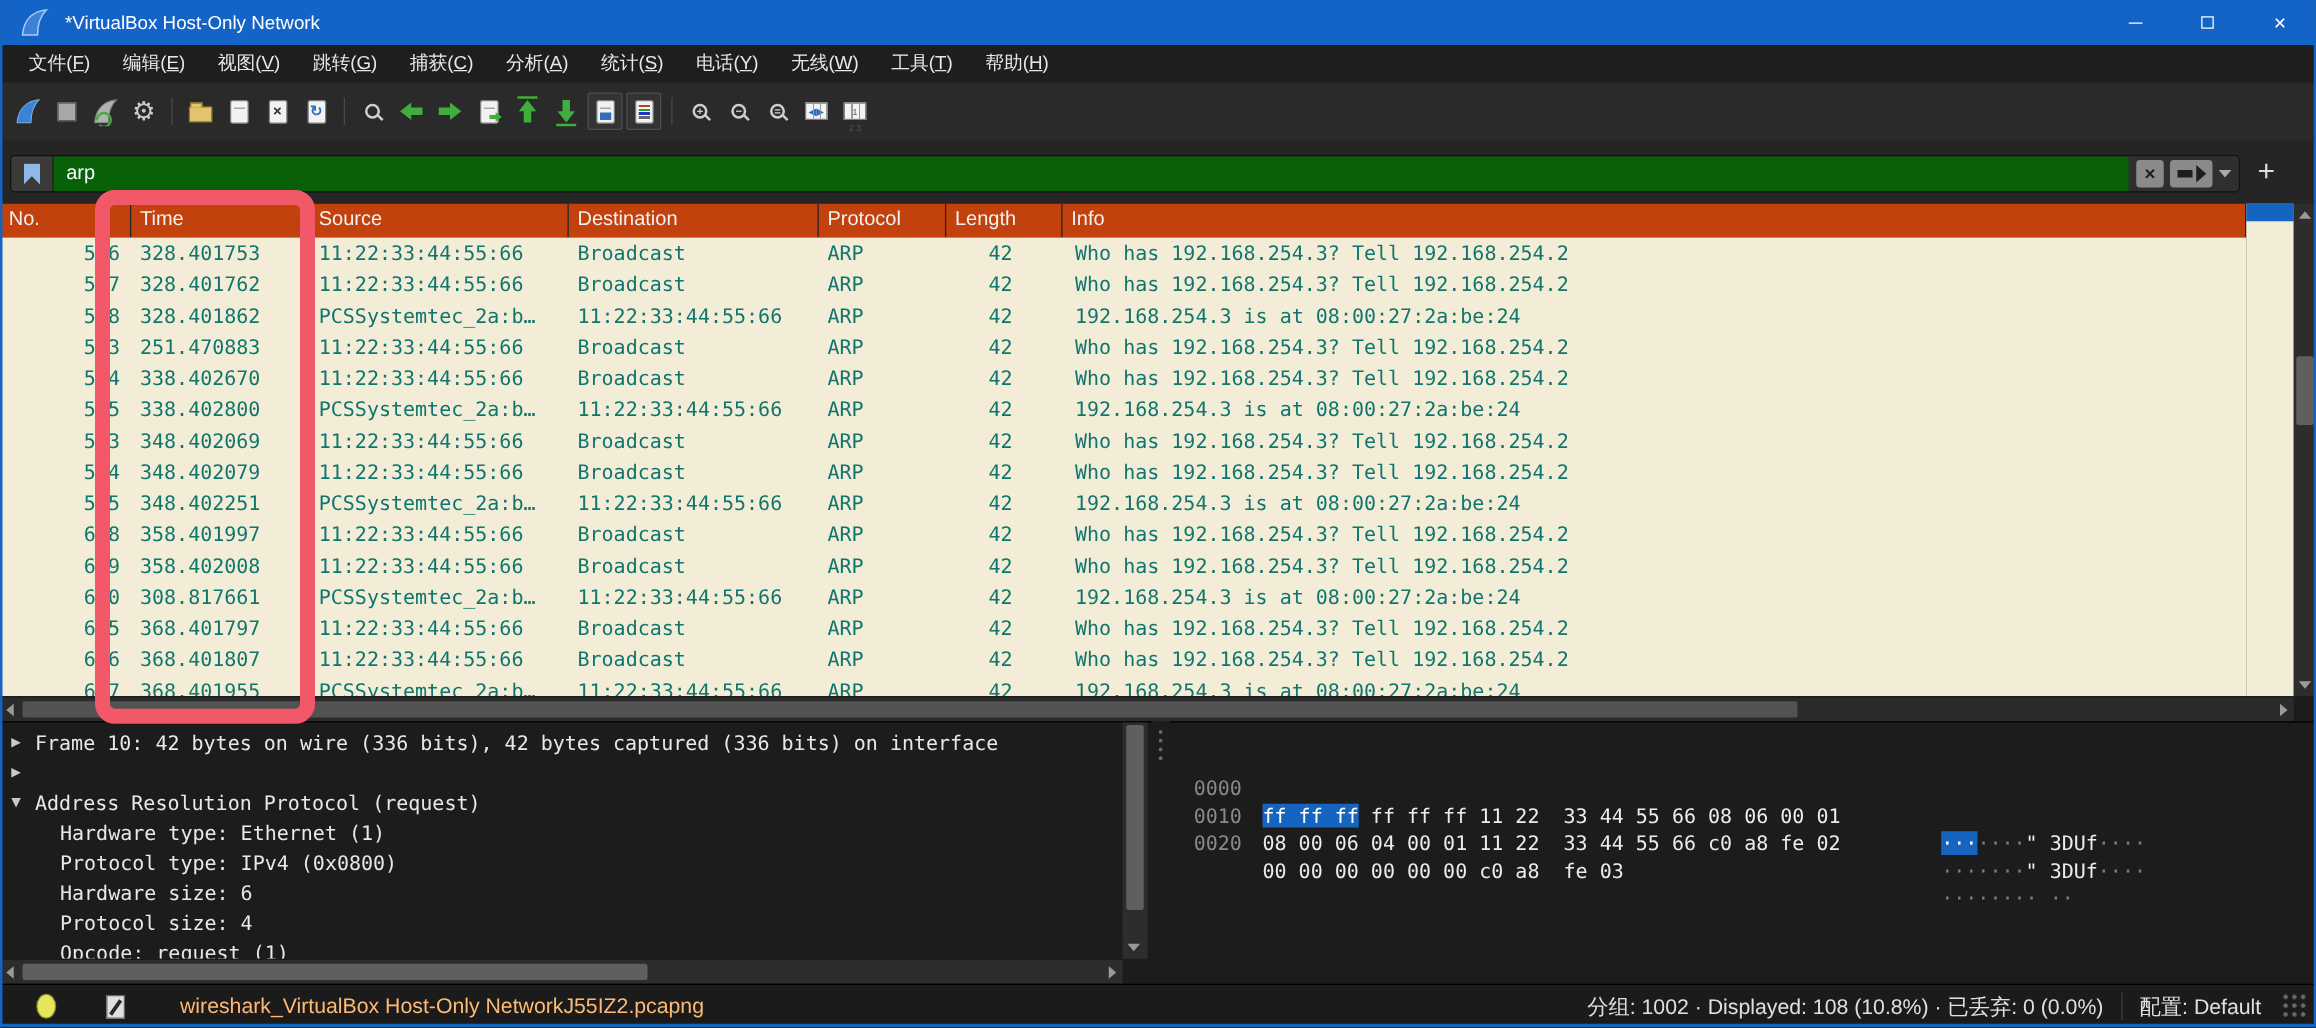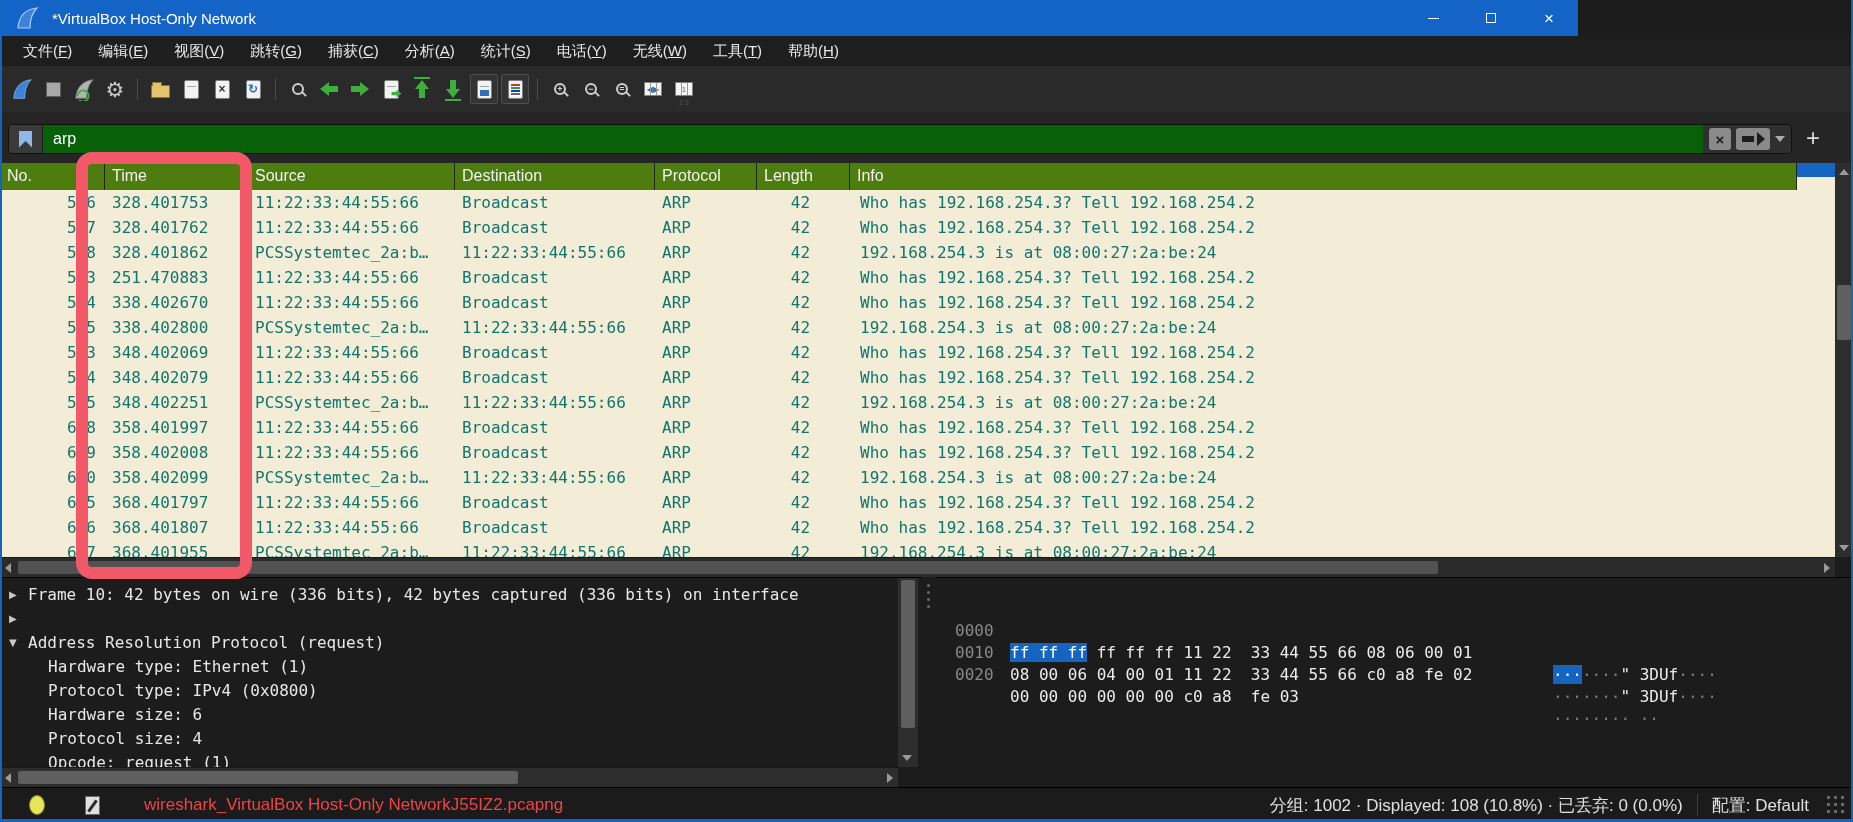--- a/index.html
+++ b/index.html
@@ -1,21 +1,21 @@
 <!DOCTYPE html>
 <html><head>
 <meta charset="utf-8">
 <style>
   * { margin:0; padding:0; box-sizing:border-box; }
   html,body { width:1853px; height:822px; overflow:hidden; background:#1c1c1c;
     font-family:"Liberation Sans", sans-serif; }
   #stage { position:relative; width:1853px; height:822px; background:#1c1c1c; }
 
   
-  .titlebar { position:absolute; left:0; top:0; width:1578px; height:36px;
+  .titlebar { position:absolute; left:0; top:0; width:1853px; height:36px;
     background:#1463c6; display:flex; align-items:center; }
   .app-fin { margin-left:14px; width:26px; height:26px; }
   .title-text { margin-left:12px; color:#ffffff; font-size:15px; }
   .wctrls { margin-left:auto; display:flex; height:100%; }
   .wbtn { width:58px; height:100%; display:flex; align-items:center; justify-content:center; color:#fff; }
   .glyph-min { width:11px; height:1px; background:#fff; }
   .glyph-max { width:10px; height:10px; border:1px solid #fff; }
   .glyph-close { font-size:17px; line-height:17px; }
 
   
@@ -77,21 +77,21 @@
   .fgo { width:34px; height:22px; background:#8a8a8a; border-radius:3px; position:relative; }
   .fgo .shaft { position:absolute; left:6px; top:8px; width:12px; height:6px; background:#1d1d1d; }
   .fgo .head { position:absolute; right:5px; top:4px; border-left:8px solid #1d1d1d;
     border-top:7px solid transparent; border-bottom:7px solid transparent; }
   .fcaret { width:0; height:0; border-left:5px solid transparent; border-right:5px solid transparent;
     border-top:6px solid #aaaaaa; }
   .fplus { position:absolute; left:1800px; top:13px; width:26px; height:26px; color:#dddddd;
     font-size:24px; line-height:25px; text-align:center; }
 
   
-  .phead { position:absolute; left:0; top:163px; width:1797px; height:27px; background:#4d7c0f; display:flex;justify-content:space-between; }
+  .phead { position:absolute; left:0; top:163px; width:1797px; height:27px; background:#c2410c; display:flex;justify-content:space-between; }
   .hc { font-size:16px; color:#f2f2f2; line-height:26px; padding-left:7px;
     border-right:1px solid #242424; overflow:hidden; white-space:nowrap; }
   .hfill { position:absolute; left:1797px; top:163px; width:56px; height:27px; background:#2d2d2d; }
   .c0{width:105px;} .c1{width:143px;} .c2{width:207px;} .c3{width:200px;} .c4{width:102px;}
   .c5{width:93px;} .c6{flex:1;}
   .prows { position:absolute; left:0; top:190px; width:1797px; height:367px;
     background:#f3edd7; overflow:hidden; }
   .prow { height:25px; display:flex; font-family:"DejaVu Sans Mono", monospace; font-size:16px;
     color:#0f766e; line-height:25px; }
   .pc { padding-left:7px; overflow:hidden; white-space:pre; }
@@ -143,21 +143,21 @@
   .dim { color:#7d7d7d; }
 
   
   .statusbar { position:absolute; left:0; top:787px; width:1853px; height:35px; background:#1b1b1b;
     border-top:1px solid #000; display:flex; align-items:center; }
   .sb-expert { width:16px; height:20px; background:#e6e65a; border:1px solid #8a8a30;
     border-radius:50%; margin-left:29px; }
   .sb-note { width:15px; height:19px; background:#e0e0e0; border:1px solid #666; margin-left:40px; position:relative; }
   .sb-note::after { content:""; position:absolute; left:5px; top:2px; width:3px; height:14px;
     background:#2a2a2a; transform:rotate(35deg); }
-  .sb-file { margin-left:44px; font-size:17px; color:#ef4444; }
+  .sb-file { margin-left:44px; font-size:17px; color:#fdba74; }
   .sb-right { margin-left:auto; display:flex; align-items:center;justify-content:flex-end; }
   .sb-packets { font-size:17px; color:#e0e0e0; }
   .sb-vsep { width:1px; height:22px; background:#3d3d3d; margin:0 14px; }
   .sb-profile { font-size:17px; color:#e0e0e0; margin-right:16px; }
   .sb-grip { width:22px; height:22px; margin-right:6px; background:
     radial-gradient(circle 1.5px, #6a6a6a 1.5px, transparent 2px) 0 0/7px 7px; }
 
   
   .frame-border { position:absolute; inset:0; border-left:2px solid #1565c0; border-right:2px solid #1565c0;
     border-bottom:3px solid #1565c0; pointer-events:none; z-index:60; }
@@ -457,21 +457,21 @@
         <span class="pc c1">358.402008</span>
         <span class="pc c2">11:22:33:44:55:66</span>
         <span class="pc c3">Broadcast</span>
         <span class="pc c4">ARP</span>
         <span class="pc c5">42</span>
         <span class="pc c6">Who has 192.168.254.3? Tell 192.168.254.2</span>
       </div>
 
       <div class="prow">
         <span class="pc c0">610</span>
-        <span class="pc c1">358.402099</span>
+        <span class="pc c1">308.817661</span>
         <span class="pc c2">PCSSystemtec_2a:b…</span>
         <span class="pc c3">11:22:33:44:55:66</span>
         <span class="pc c4">ARP</span>
         <span class="pc c5">42</span>
         <span class="pc c6">192.168.254.3 is at 08:00:27:2a:be:24</span>
       </div>
 
       <div class="prow">
         <span class="pc c0">625</span>
         <span class="pc c1">368.401797</span>

